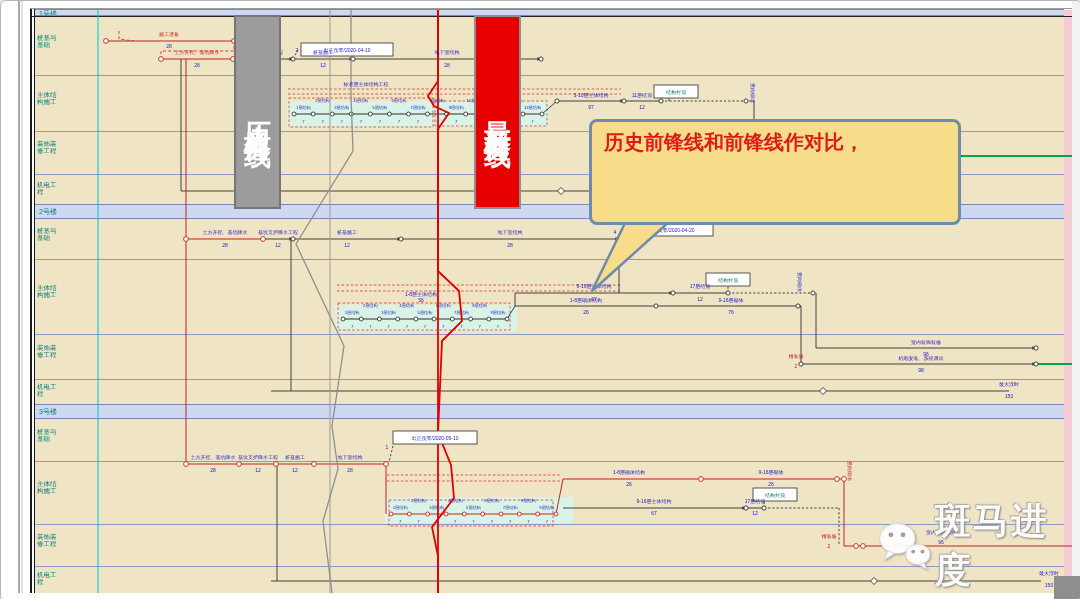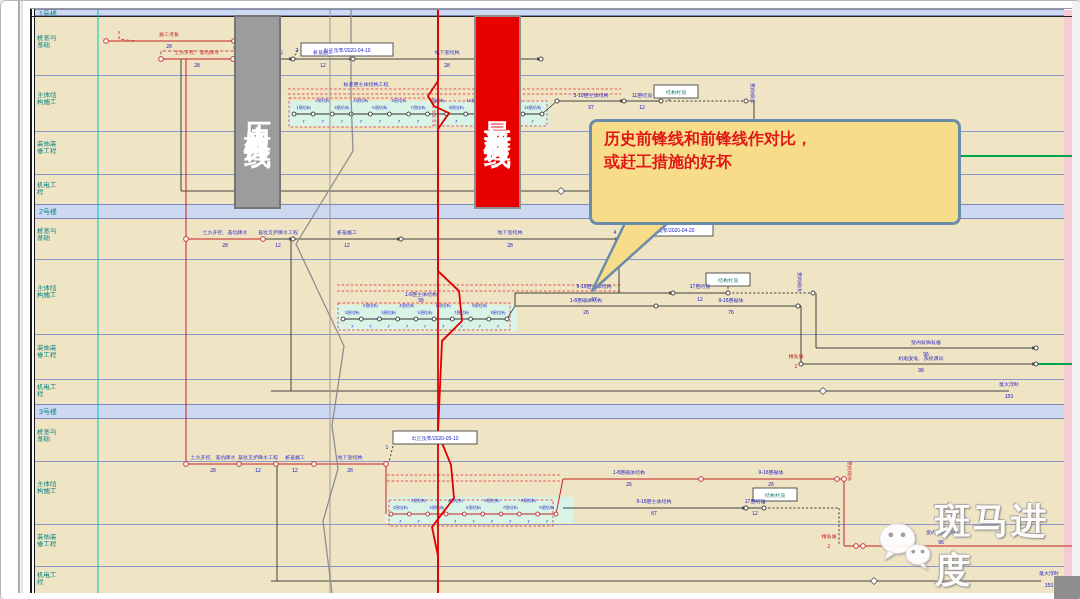--- a/index.html
+++ b/index.html
@@ -45,21 +45,21 @@
   text.lbr{fill:#c42222;}
   text.cp{fill:#067060;}
   .tail{fill:#f7dc8a;stroke:#6b8cab;stroke-width:2.5;}
   .banner{position:absolute;top:14px;width:43px;height:190px;display:flex;align-items:center;
           justify-content:center;writing-mode:vertical-rl;text-orientation:upright;
           color:#fff;font-size:27px;font-weight:bold;letter-spacing:5px;}
   .banner.gray{left:233px;background:#9c9c9c;border:2px solid #767676;}
   .banner.red{left:473px;background:#e80000;border:2px solid #8f8f8f;}
   .callout{position:absolute;left:588px;top:118px;width:372px;height:106px;background:#f7dc8a;
            border:3px solid #6b8cab;border-radius:8px;box-sizing:border-box;padding:6px 12px;
-           color:#e01818;font-size:16px;font-weight:bold;line-height:1.42;}
+           color:#e01818;font-size:20px;font-weight:bold;line-height:1.42;}
   .wm{position:absolute;left:874px;top:506px;width:206px;height:78px;display:flex;align-items:center;
       opacity:.92;pointer-events:none;}
   .wm .brand{color:#ffffff;font-size:36px;font-weight:bold;letter-spacing:2px;
              text-shadow:0 0 2px #999,1px 1px 2px #777,-1px -1px 1px #aaa;}
 </style>
 </head>
 <body>
 
 <div class="page">
 
@@ -450,21 +450,20 @@
     </g>
 
     <polygon class="tail" points="625,220 591,290 669,220"></polygon>
   </svg>
 
   <div class="banner gray">历史前锋线</div>
   <div class="banner red">最新前锋线</div>
 
   <div class="callout">
     <div>历史前锋线和前锋线作对比，</div>
-    <div>或赶工措施的好坏</div>
   </div>
 
   <div class="abs rightwhite"></div>
   <div class="abs bottomwhite"></div>
   <div class="abs corner"></div>
 
   <div class="wm">
     <svg width="62" height="56" viewBox="0 0 64 56" style="filter:drop-shadow(1px 1px 1px #999);">
       <g fill="#ffffff" stroke="#d8d8d8" stroke-width="1">
         <ellipse cx="24" cy="20" rx="19" ry="16"></ellipse>

